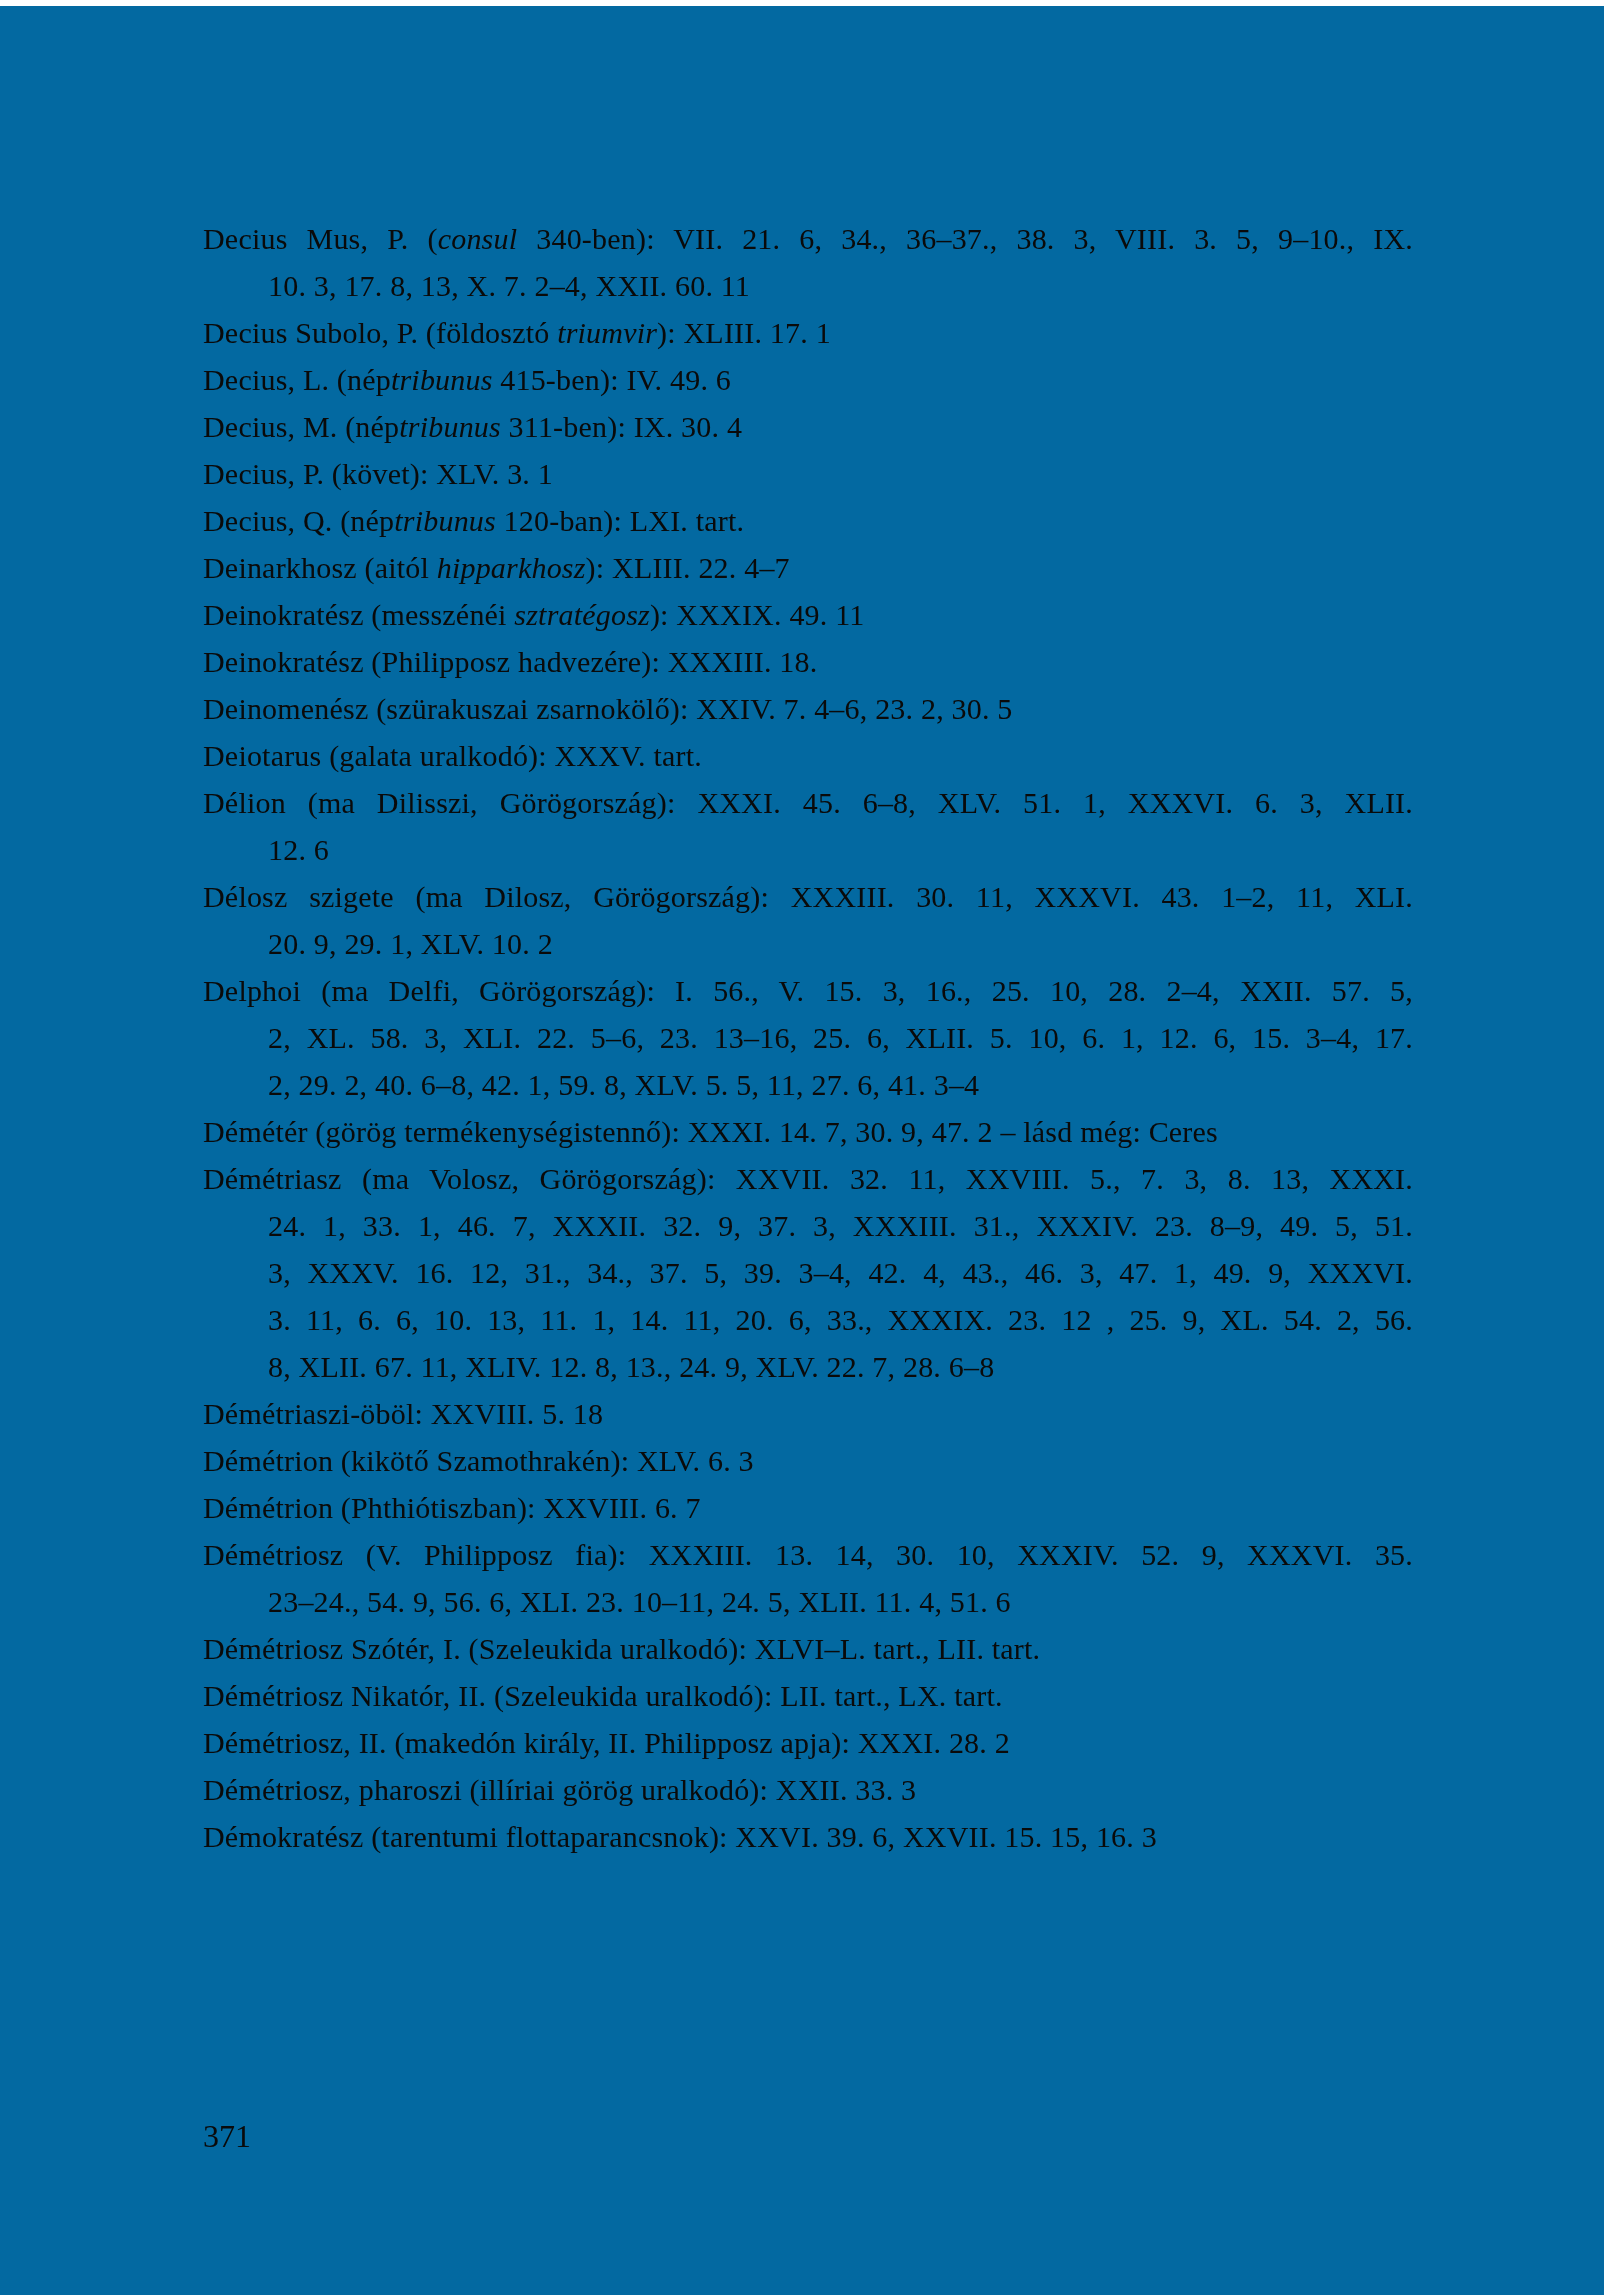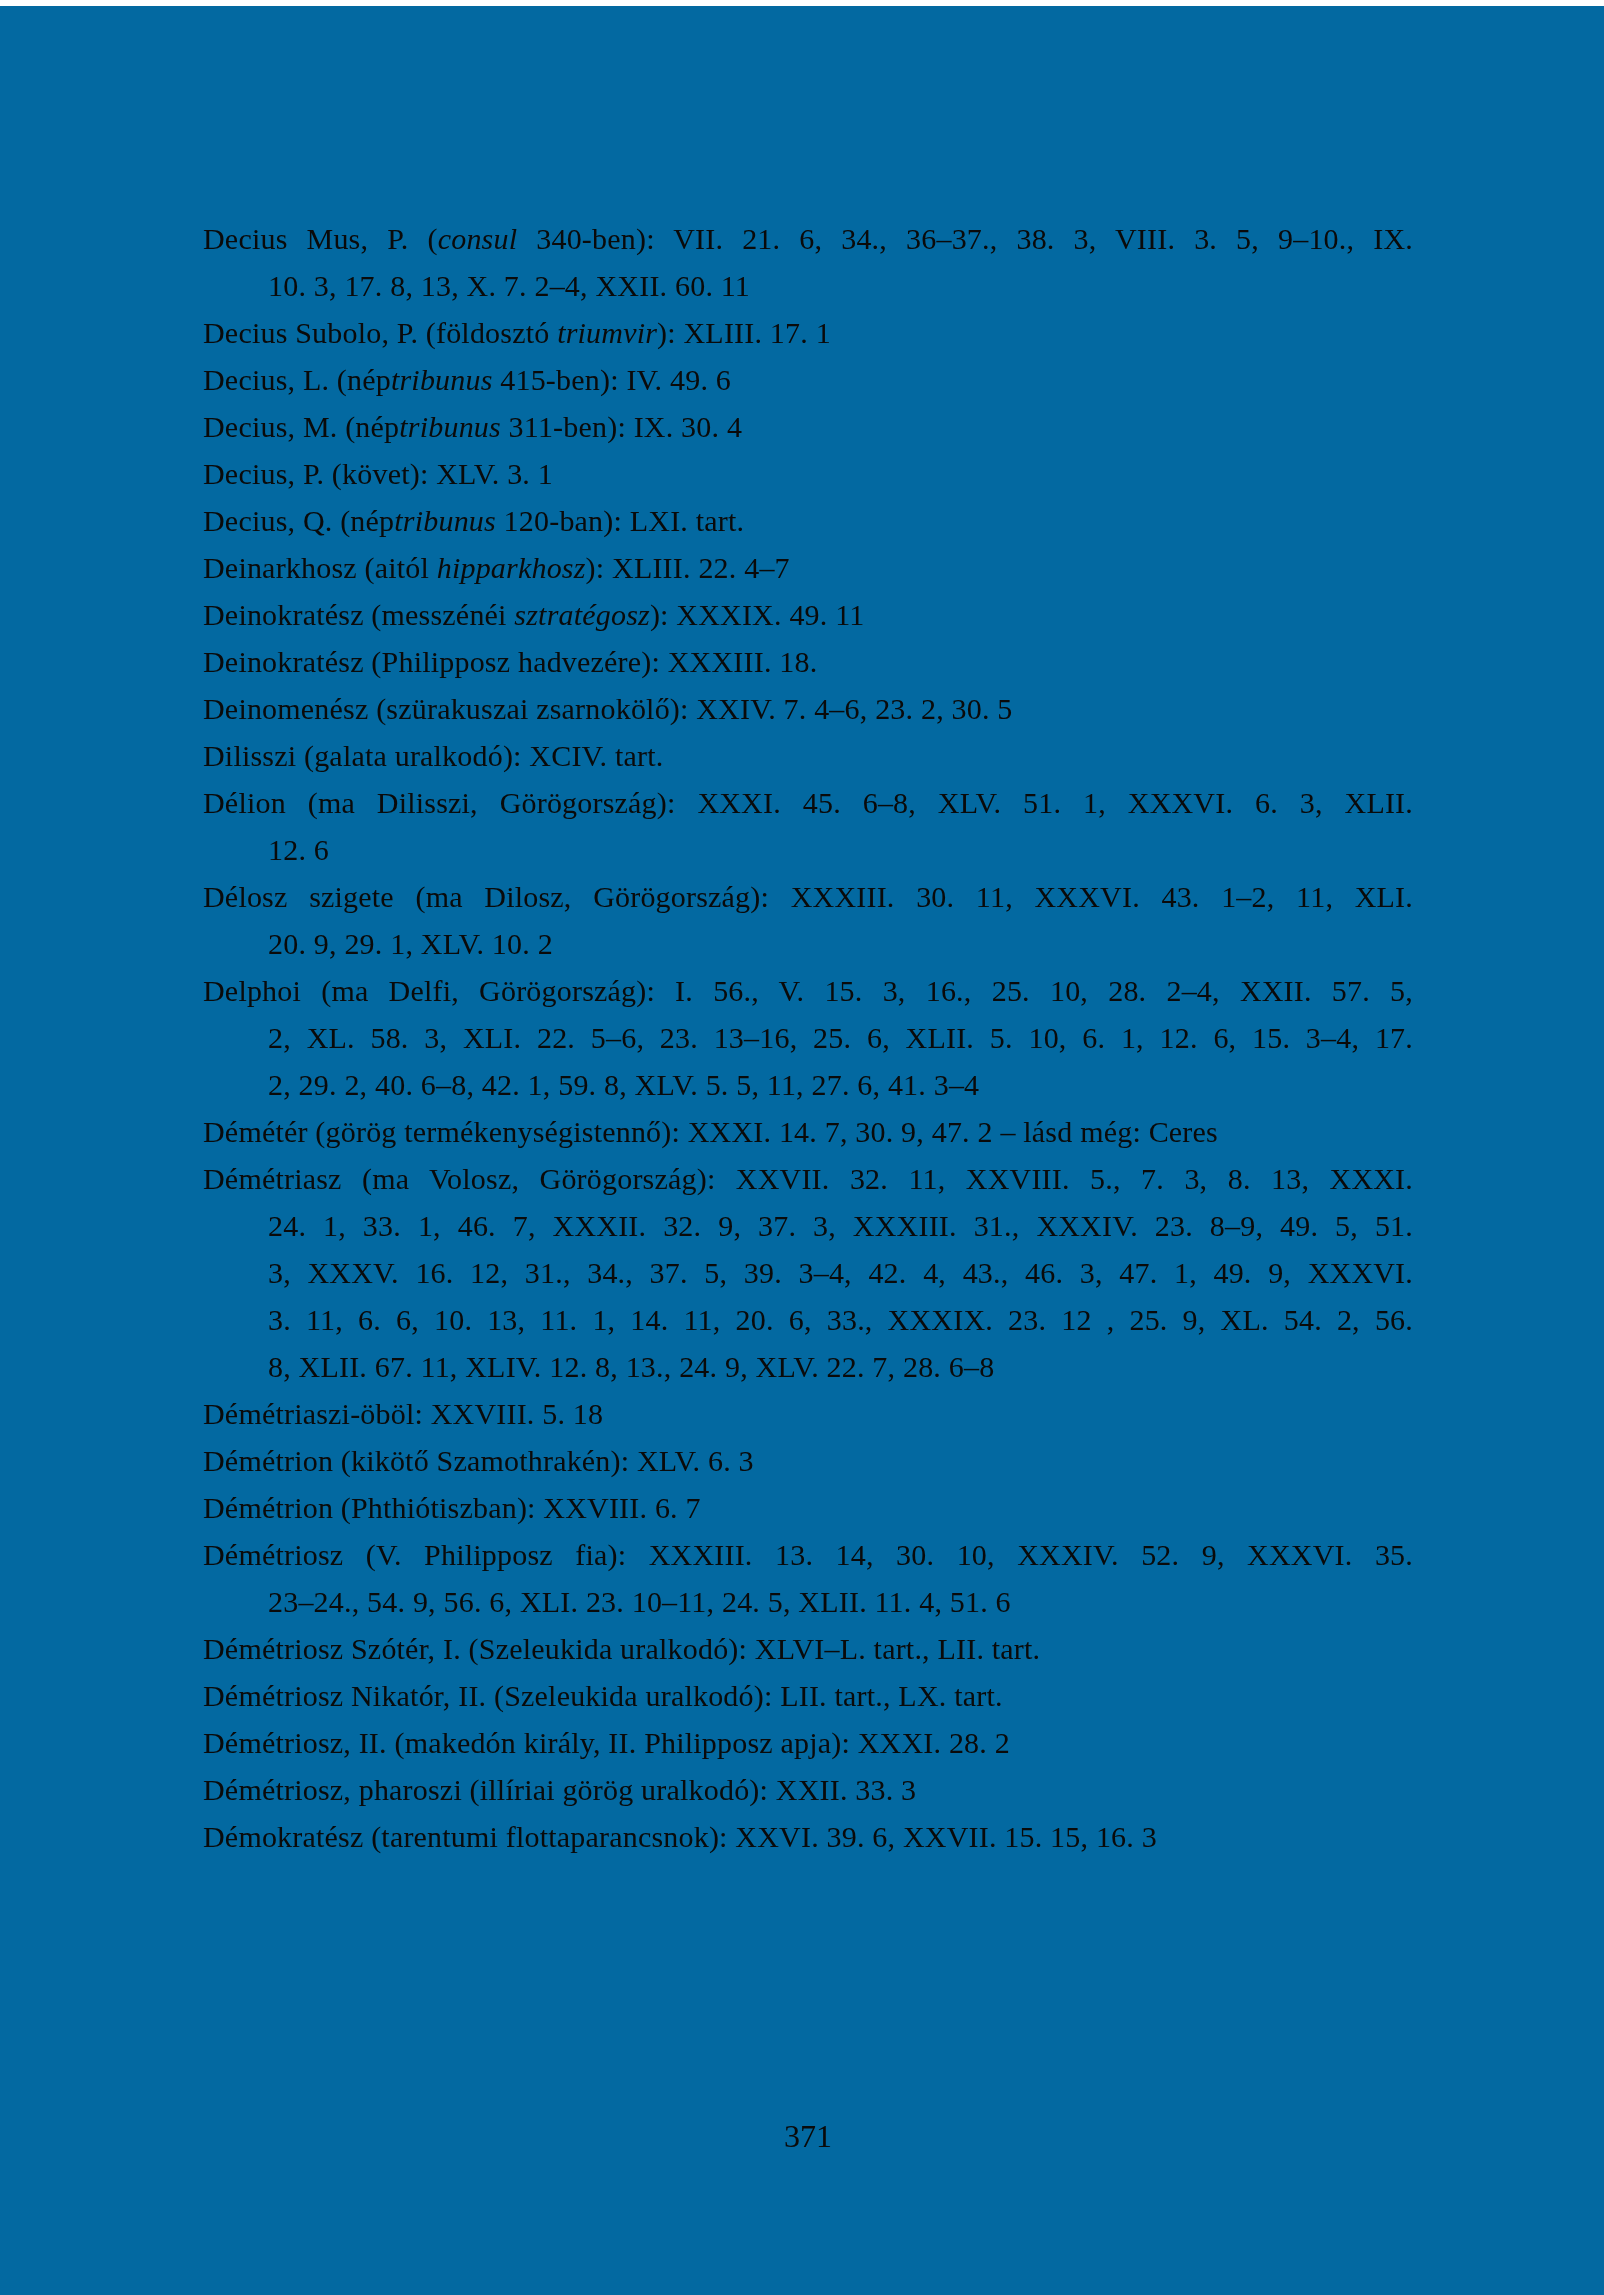--- a/index.html
+++ b/index.html
@@ -41,21 +41,20 @@
     text-align-last: justify;
   }
   
   .line.cont { padding-left: 65px; }
   .it { font-style: italic; }
   .page-number {
     position: absolute;
     left: 203px;
     top: 2107px;
     width: 1210px;
-    text-align: center;
     font-size: 32px;
     line-height: 47px;
   }
 </style>
 </head>
 <body>
 
 <div class="page">
   <div class="text-block">
       <div class="entry">
@@ -83,21 +82,21 @@
       <div class="entry">
         <div class="line"><span>Deinokratész (messzénéi </span><span class="it">sztratégosz</span><span>): XXXIX. 49. 11</span></div>
       </div>
       <div class="entry">
         <div class="line"><span>Deinokratész (Philipposz hadvezére): XXXIII. 18.</span></div>
       </div>
       <div class="entry">
         <div class="line"><span>Deinomenész (szürakuszai zsarnokölő): XXIV. 7. 4–6, 23. 2, 30. 5</span></div>
       </div>
       <div class="entry">
-        <div class="line"><span>Dilisszi (galata uralkodó): XCIV. tart.</span></div>
+        <div class="line"><span>Deiotarus (galata uralkodó): XXXV. tart.</span></div>
       </div>
       <div class="entry">
         <div class="line just"><span>Délion (ma Dilisszi, Görögország): XXXI. 45. 6–8, XLV. 51. 1, XXXVI. 6. 3, XLII.</span></div>
         <div class="line cont"><span>12. 6</span></div>
       </div>
       <div class="entry">
         <div class="line just"><span>Délosz szigete (ma Dilosz, Görögország): XXXIII. 30. 11, XXXVI. 43. 1–2, 11, XLI.</span></div>
         <div class="line cont"><span>20. 9, 29. 1, XLV. 10. 2</span></div>
       </div>
       <div class="entry">

